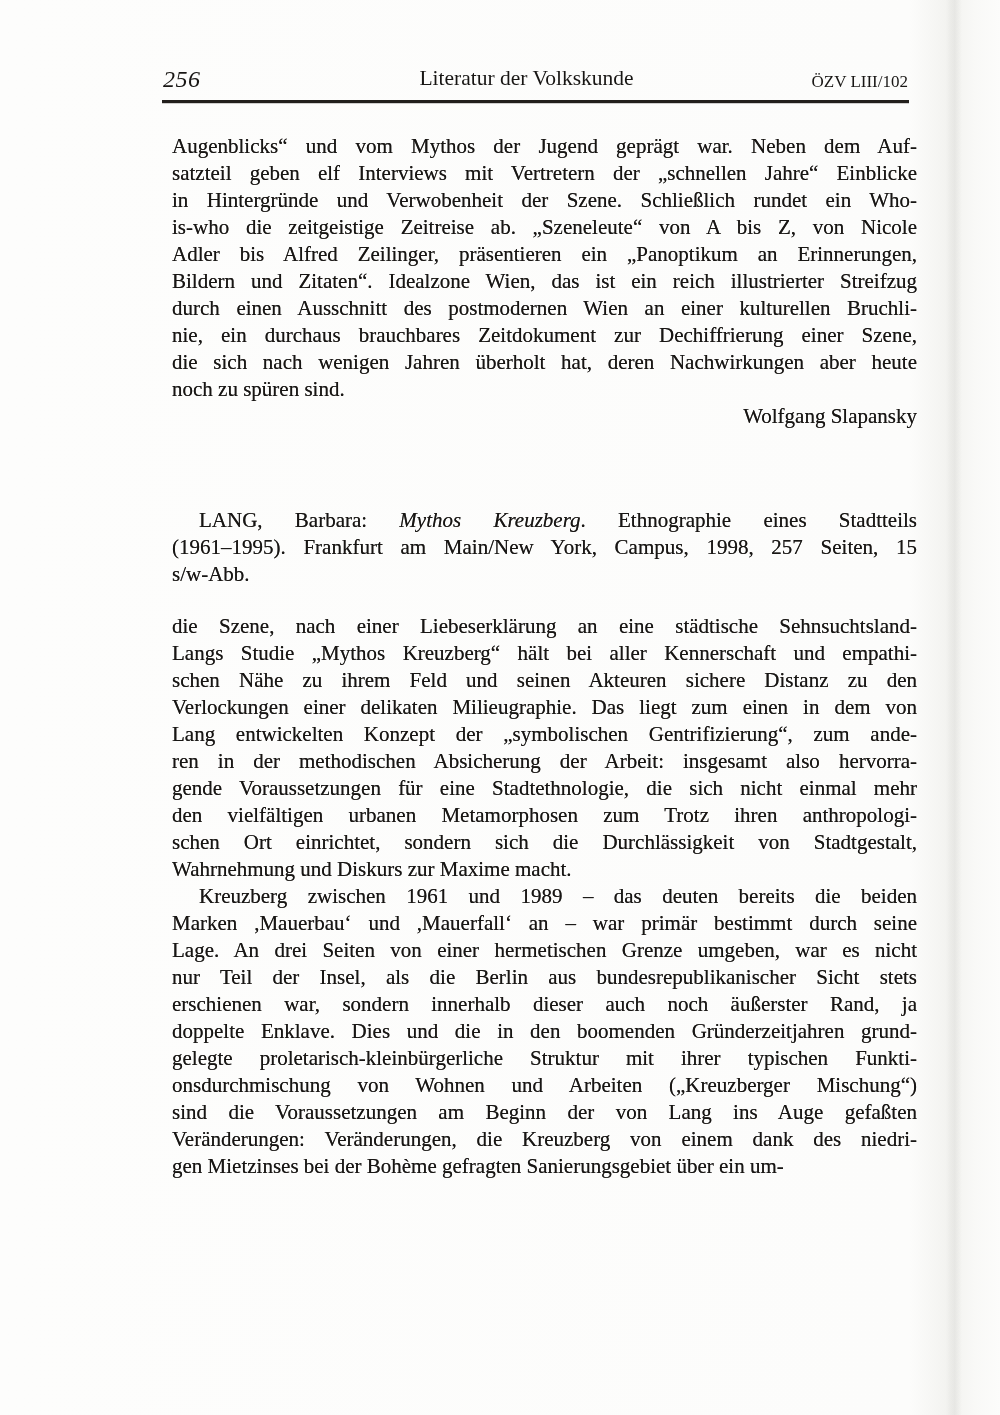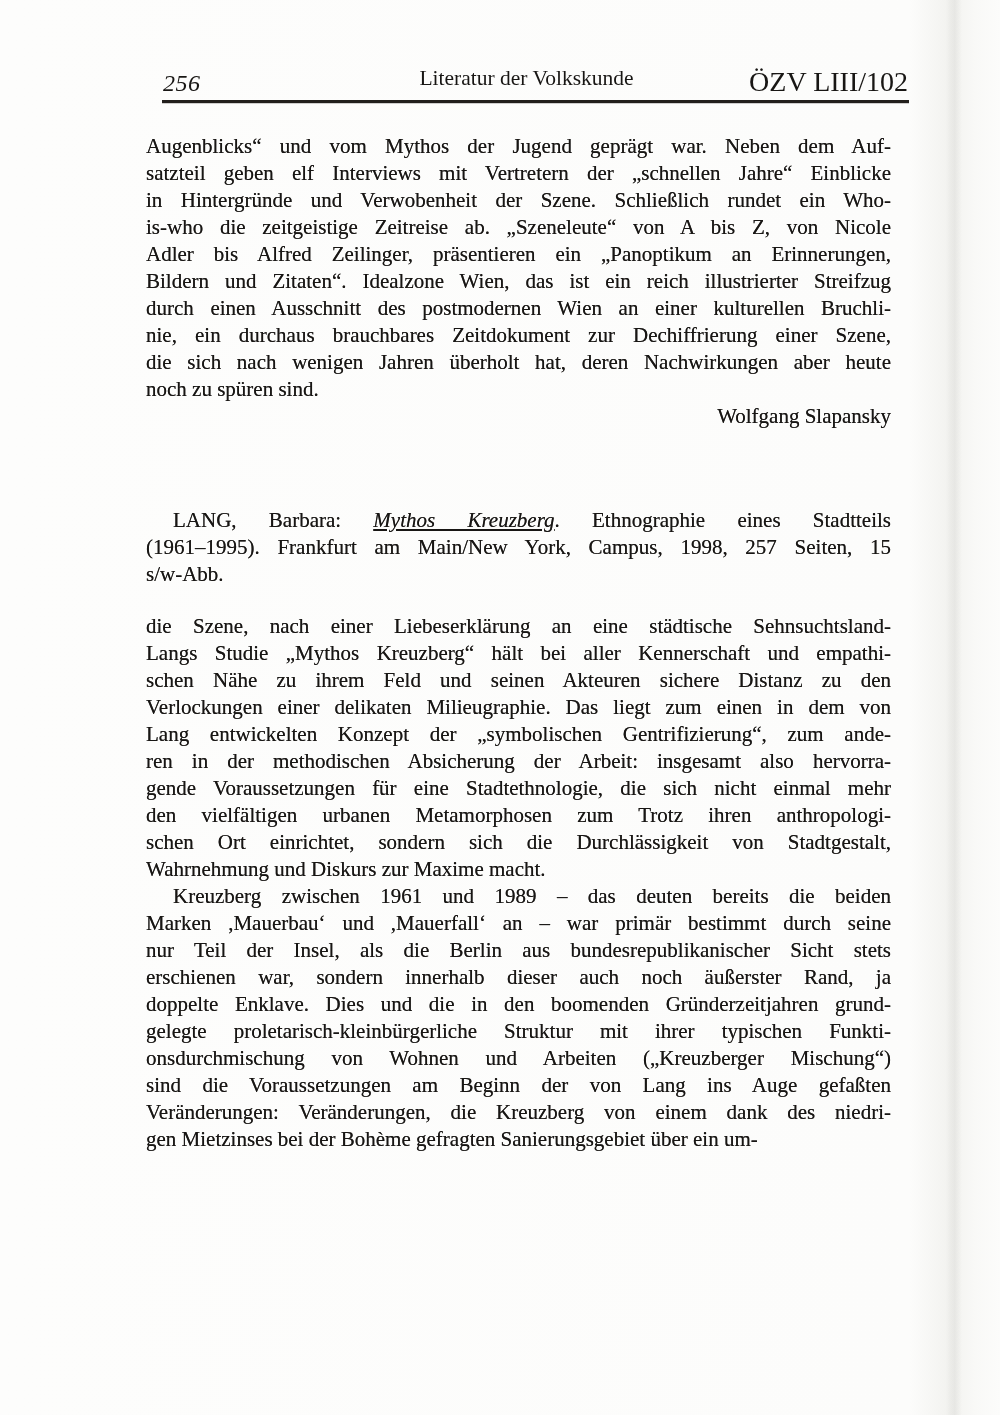--- a/index.html
+++ b/index.html
@@ -19,36 +19,36 @@
     position: absolute; top: 0; right: 38px; width: 16px; height: 100%;
     background: linear-gradient(90deg, rgba(120,120,115,0) 0%, rgba(120,120,115,0.10) 55%, rgba(120,120,115,0) 100%);
   }
   .hdr {
     position: absolute; left: 163px; top: 66px; width: 745px;
     display: flex; justify-content: space-between; align-items: baseline;
     font-size: 21.5px;
   }
   .hdr .pgnum { font-size: 24px; letter-spacing: 0.5px; font-style: italic; }
   .hdr .rtitle { position: absolute; left: 0; right: 18px; text-align: center; }
-  .hdr .issue { font-size: 28px; }
+  .hdr .issue { font-size: 17px; }
   .hdr-rule {
     position: absolute; left: 162px; top: 100px; width: 747px; height: 2.6px;
     background: #221f1c;
     box-shadow: 0 0.6px 0 rgba(34,31,28,0.35);
   }
   .content {
-    position: absolute; left: 146px; top: 133px; width: 745px;
+    position: absolute; left: 172px; top: 133px; width: 745px;
     font-size: 21px; line-height: 27px;
     text-shadow: 0 0 0.5px rgba(24,22,20,0.75);
   }
   .line { text-align: justify; white-space: normal; }
   .line.fill { text-align-last: justify; }
   .line.indent { text-indent: 27px; }
   .sig { text-align: right; }
-  .it { font-style: italic; text-decoration: underline; }
+  .it { font-style: italic; }
   .citation { margin-top: 77px; }
   .para-gap { margin-top: 25px; }
 </style>
 </head>
 <body>
 
 <div class="sheet">
   <div class="edge-shade"></div>
 
   <header class="hdr">
@@ -97,20 +97,21 @@
           <div class="line fill">den vielfältigen urbanen Metamorphosen zum Trotz ihren anthropologi-</div>
           <div class="line fill">schen Ort einrichtet, sondern sich die Durchlässigkeit von Stadtgestalt,</div>
           <div class="line">Wahrnehmung und Diskurs zur Maxime macht.</div>
         </div>
     </section>
 
     <section>
       <div>
           <div class="line fill indent">Kreuzberg zwischen 1961 und 1989 – das deuten bereits die beiden</div>
           <div class="line fill">Marken ,Mauerbau‘ und ,Mauerfall‘ an – war primär bestimmt durch seine</div>
+          <div class="line fill">Lage. An drei Seiten von einer hermetischen Grenze umgeben, war es nicht</div>
           <div class="line fill">nur Teil der Insel, als die Berlin aus bundesrepublikanischer Sicht stets</div>
           <div class="line fill">erschienen war, sondern innerhalb dieser auch noch äußerster Rand, ja</div>
           <div class="line fill">doppelte Enklave. Dies und die in den boomenden Gründerzeitjahren grund-</div>
           <div class="line fill">gelegte proletarisch-kleinbürgerliche Struktur mit ihrer typischen Funkti-</div>
           <div class="line fill">onsdurchmischung von Wohnen und Arbeiten („Kreuzberger Mischung“)</div>
           <div class="line fill">sind die Voraussetzungen am Beginn der von Lang ins Auge gefaßten</div>
           <div class="line fill">Veränderungen: Veränderungen, die Kreuzberg von einem dank des niedri-</div>
           <div class="line">gen Mietzinses bei der Bohème gefragten Sanierungsgebiet über ein um-</div>
         </div>
     </section>

